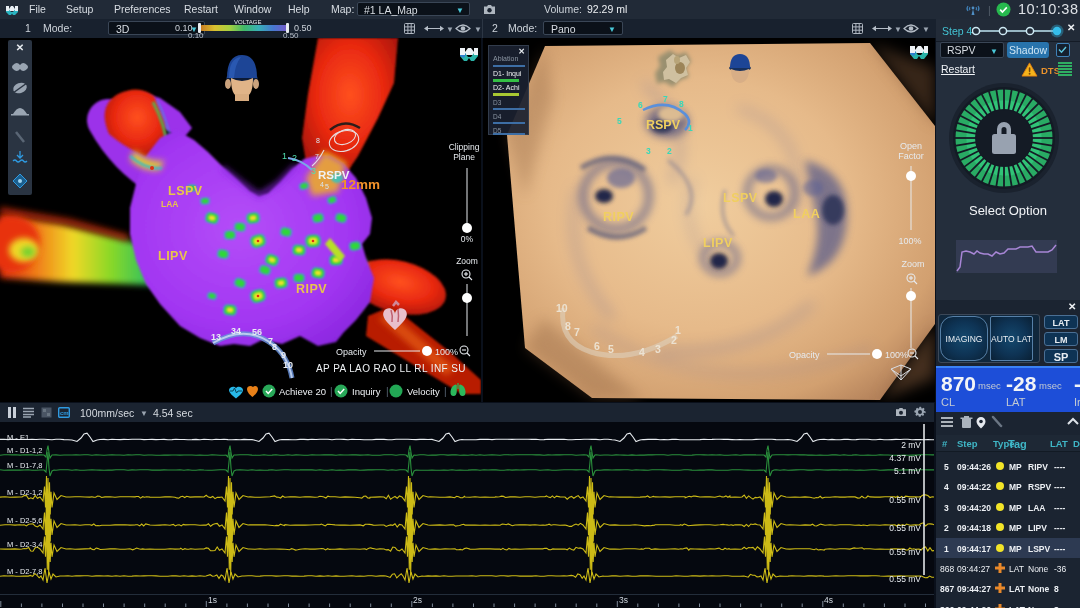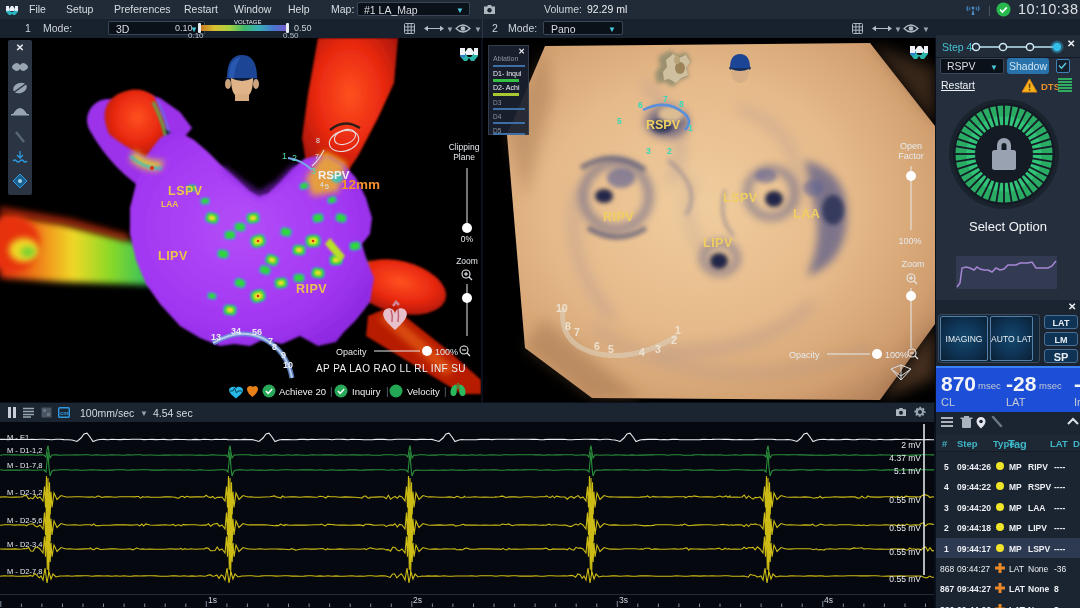--- a/index.html
+++ b/index.html
@@ -6,21 +6,21 @@
  font-family:"Liberation Sans",sans-serif;}
 .abs{position:absolute;}
 #page{position:relative;width:1080px;height:608px;background:#0a101b;}
 .menubar{position:absolute;left:0;top:0;width:1080px;height:19px;background:#212a37;color:#d8dde3;font-size:10.5px;}
 .menubar span.mi{position:absolute;top:3px;}
 .tbar{position:absolute;left:0;top:19px;width:1080px;height:19px;background:#18212e;color:#cdd3da;font-size:10.5px;}
 .dd{position:absolute;background:#0b1119;border:1px solid #3a4656;border-radius:2px;color:#d8dde3;}
 .ddc{position:absolute;color:#49c8d8;font-size:8px;}
 .viewL{position:absolute;left:0;top:38px;width:481px;height:364px;background:#000;}
 .viewR{position:absolute;left:483px;top:38px;width:452px;height:364px;background:#000;}
-.rpanel{position:absolute;left:936px;top:19px;width:144px;height:281px;background:#242e3c;margin-top:16px;}
+.rpanel{position:absolute;left:936px;top:19px;width:144px;height:281px;background:#242e3c;}
 .rbottom{position:absolute;left:936px;top:300px;width:144px;height:308px;background:#1b2431;}
 .ecg{position:absolute;left:0;top:403px;width:934px;height:205px;background:#05080f;}
 .ecgbar{position:absolute;left:0;top:0;width:934px;height:19px;background:#1b2431;color:#d5dae0;font-size:10.5px;}
 svg text{font-family:"Liberation Sans",sans-serif;}
 </style></head><body>
 <div id="page">
 
 <div class="menubar">
       <svg class="abs" style="left:5px;top:3px" width="14" height="14" viewBox="0 0 14 14">
 <path d="M1 8 L1 3 L4 3 L4 6 L6 3 L8 3 L10 6 L10 3 L13 3 L13 8 Z" fill="#e8eef4"></path>
@@ -580,21 +580,21 @@
 </svg>
       <span class="abs" style="left:0;top:184px;width:144px;text-align:center;color:#f2f4f7;font-size:13px">Select Option</span>
       <div class="abs" style="left:20px;top:221px;width:101px;height:33px;background:#333b52">
 <svg width="101" height="33" viewBox="0 0 101 33">
           <polyline points="1,31 4,27 6,12 10,11 14,12 18,14 21,11 24,13 28,14 32,14 36,16 40,12 44,14 48,13 52,9 56,9 60,9 64,7 68,7 72,7 76,6 80,12 84,12 88,12 92,12 96,10 100,5" stroke="#a886d6" stroke-width="1.5" fill="none"></polyline>
         </svg></div>
     </div>
 <div class="rbottom">
       <span class="abs" style="left:132px;top:1px;color:#eef1f4;font-size:10px;font-weight:bold">✕</span>
       <div class="abs" style="left:2px;top:14px;width:102px;height:49px;border:1px solid #3c4858;border-radius:3px;background:#10273c"></div>
-      <div class="abs" style="left:4px;top:16px;width:48px;height:45px;border:1px solid #5680a8;border-radius:2px;background:radial-gradient(ellipse at 50% 50%, #14496e 0%, #0e3354 55%, #0a2034 100%);color:#e8edf2;font-size:8.5px;text-align:center;line-height:45px">IMAGING</div>
+      <div class="abs" style="left:4px;top:16px;width:48px;height:45px;border:1px solid #5680a8;border-radius:13px;background:radial-gradient(ellipse at 50% 50%, #14496e 0%, #0e3354 55%, #0a2034 100%);color:#e8edf2;font-size:8.5px;text-align:center;line-height:45px">IMAGING</div>
       <div class="abs" style="left:54px;top:16px;width:43px;height:45px;border:1px solid #5680a8;border-radius:2px;background:radial-gradient(ellipse at 50% 50%, #14496e 0%, #0e3354 55%, #0a2034 100%);color:#e8edf2;font-size:8.5px;text-align:center;line-height:45px">AUTO LAT</div>
       <div class="abs" style="left:108px;top:15px;width:34px;height:14px;background:#0e3354;border:1px solid #4a6f94;border-radius:3px;color:#e8edf2;font-size:9px;font-weight:bold;text-align:center;line-height:14px">LAT</div>
       <div class="abs" style="left:108px;top:32px;width:34px;height:14px;background:#0e3354;border:1px solid #4a6f94;border-radius:3px;color:#e8edf2;font-size:9px;font-weight:bold;text-align:center;line-height:14px">LM</div>
       <div class="abs" style="left:108px;top:49px;width:34px;height:14px;background:#0e3354;border:1px solid #4a6f94;border-radius:3px;color:#e8edf2;font-size:11px;font-weight:bold;text-align:center;line-height:14px">SP</div>
       <div class="abs" style="left:0;top:66px;width:144px;height:46px;background:#1d4ed8;border-top:2px solid #3b82f6">
         <span class="abs" style="left:5px;top:4px;color:#f2f4f7;font-size:21px;font-weight:bold">870</span>
         <span class="abs" style="left:42px;top:12px;color:#c3cad2;font-size:9.5px">msec</span>
         <span class="abs" style="left:5px;top:28px;color:#c3cad2;font-size:11px">CL</span>
         <span class="abs" style="left:70px;top:4px;color:#f2f4f7;font-size:21px;font-weight:bold">-28</span>
         <span class="abs" style="left:103px;top:12px;color:#c3cad2;font-size:9.5px">msec</span>

